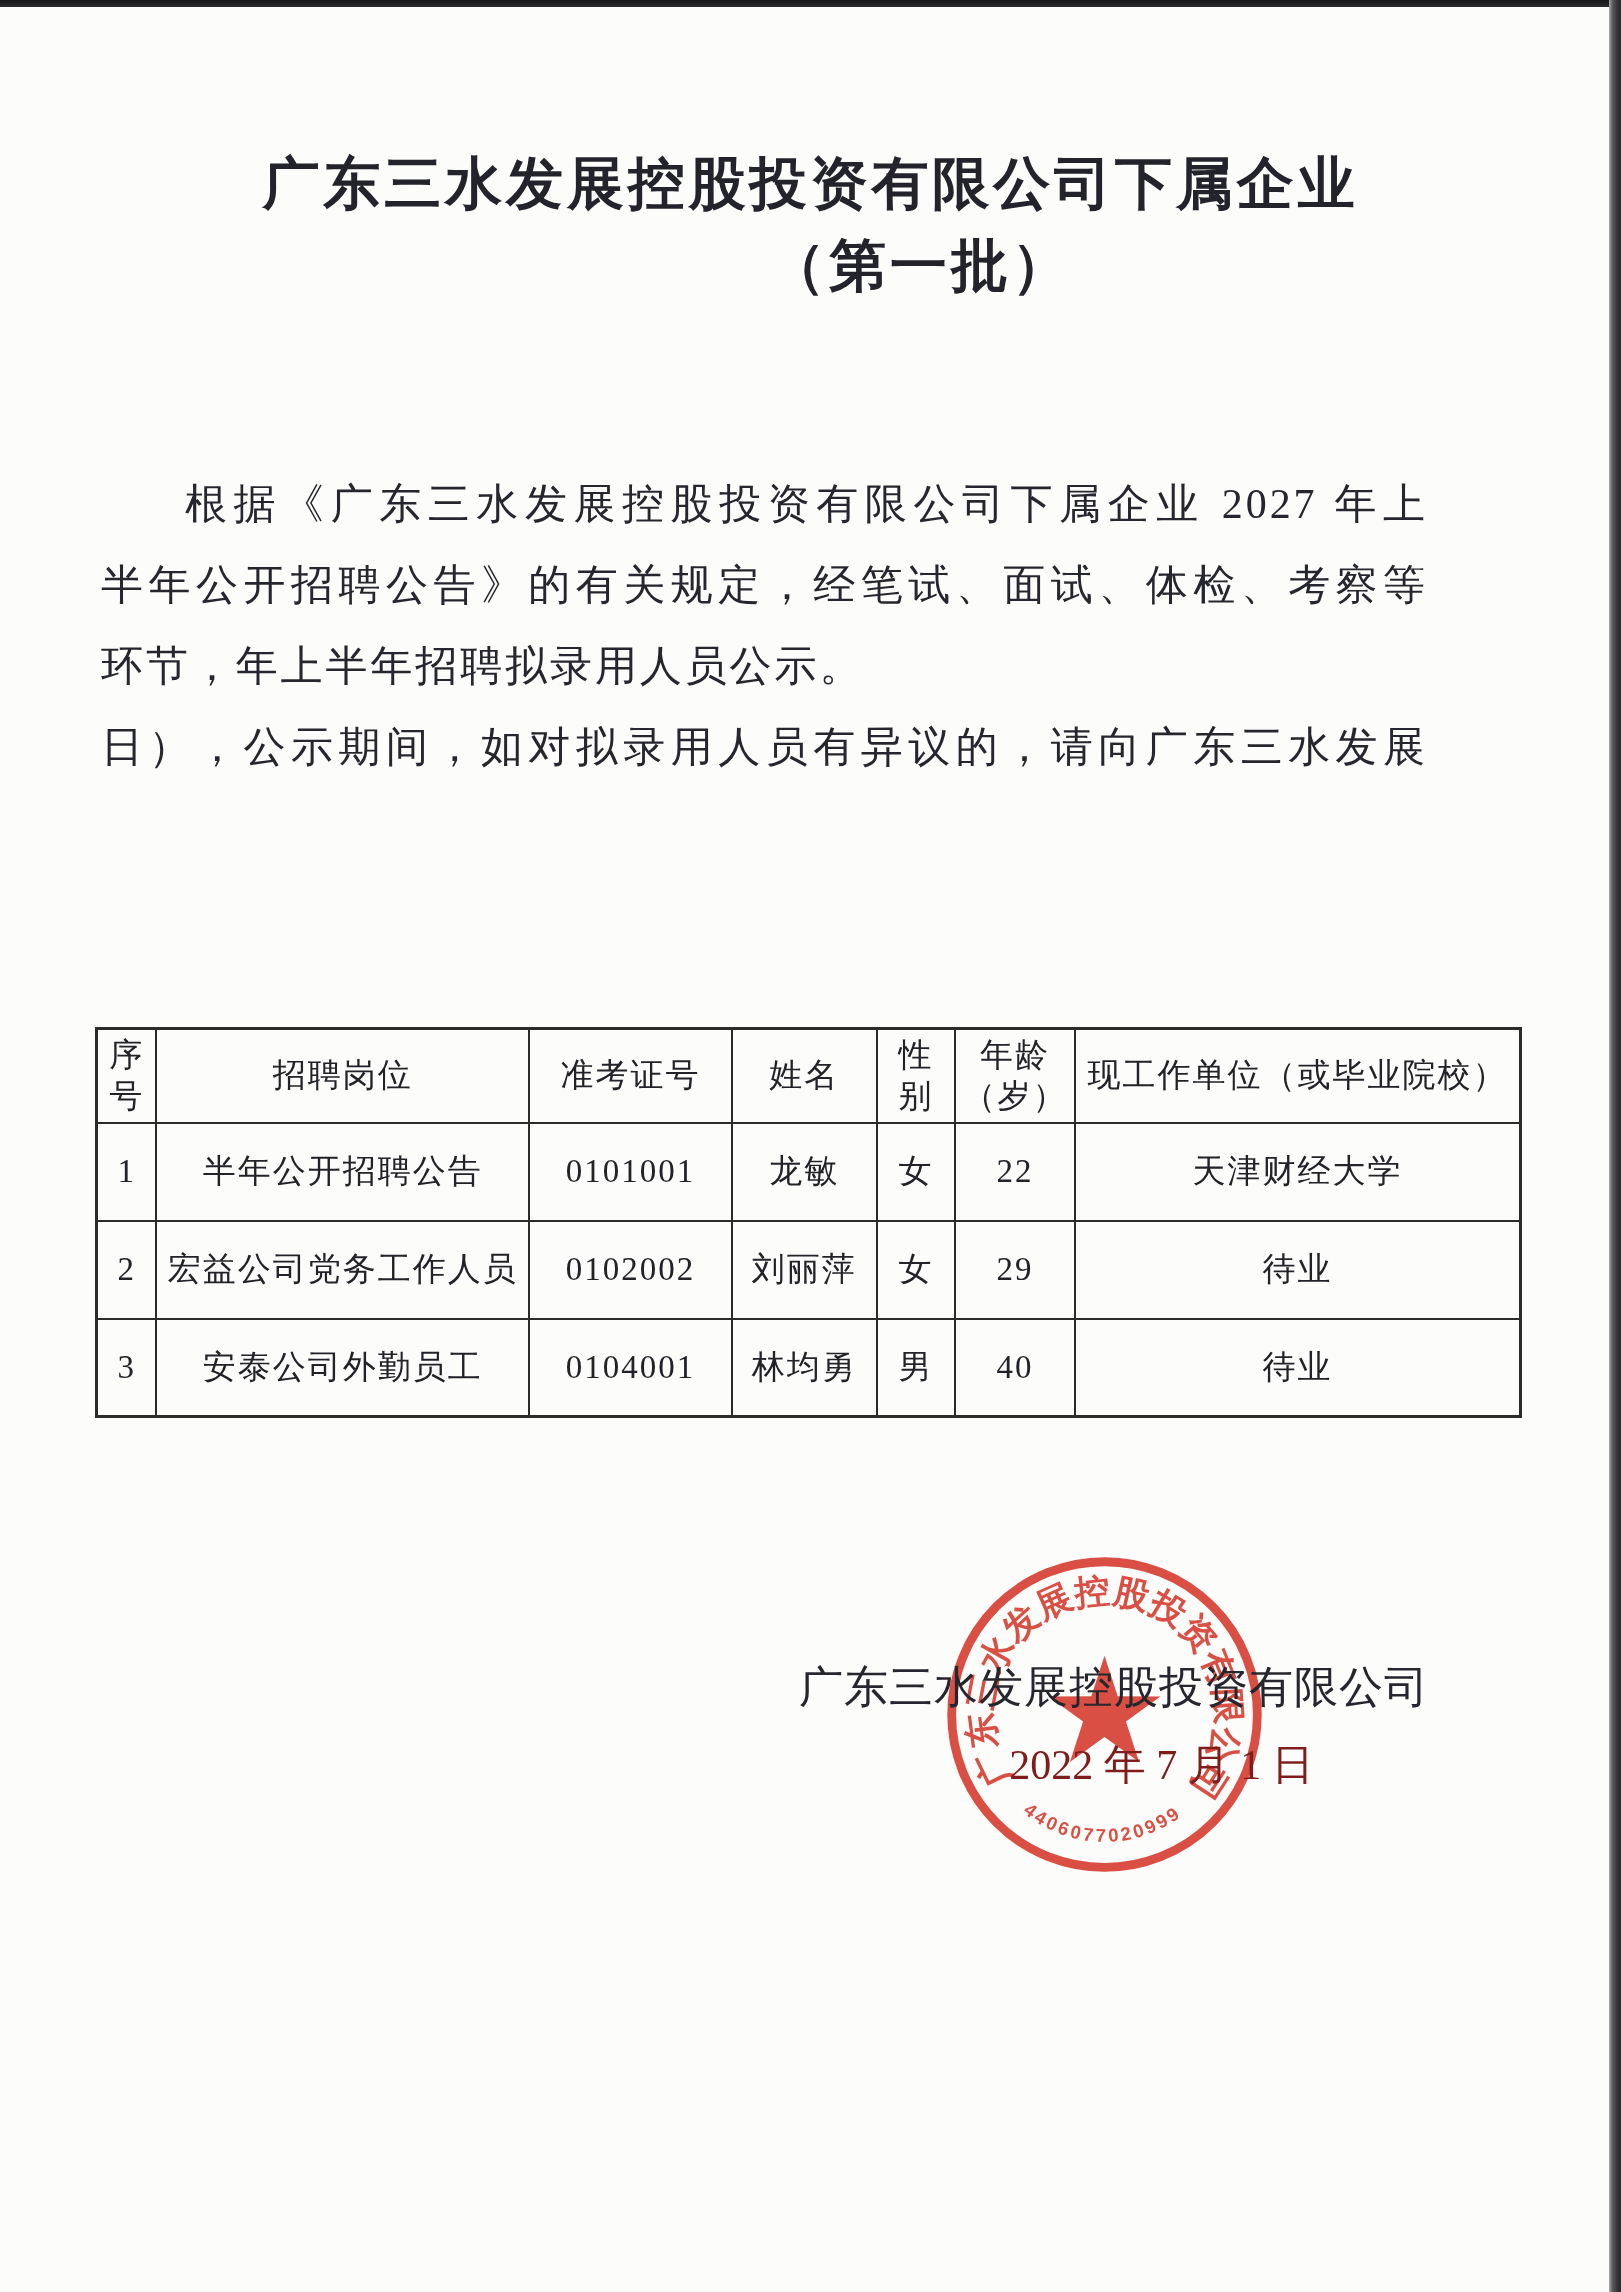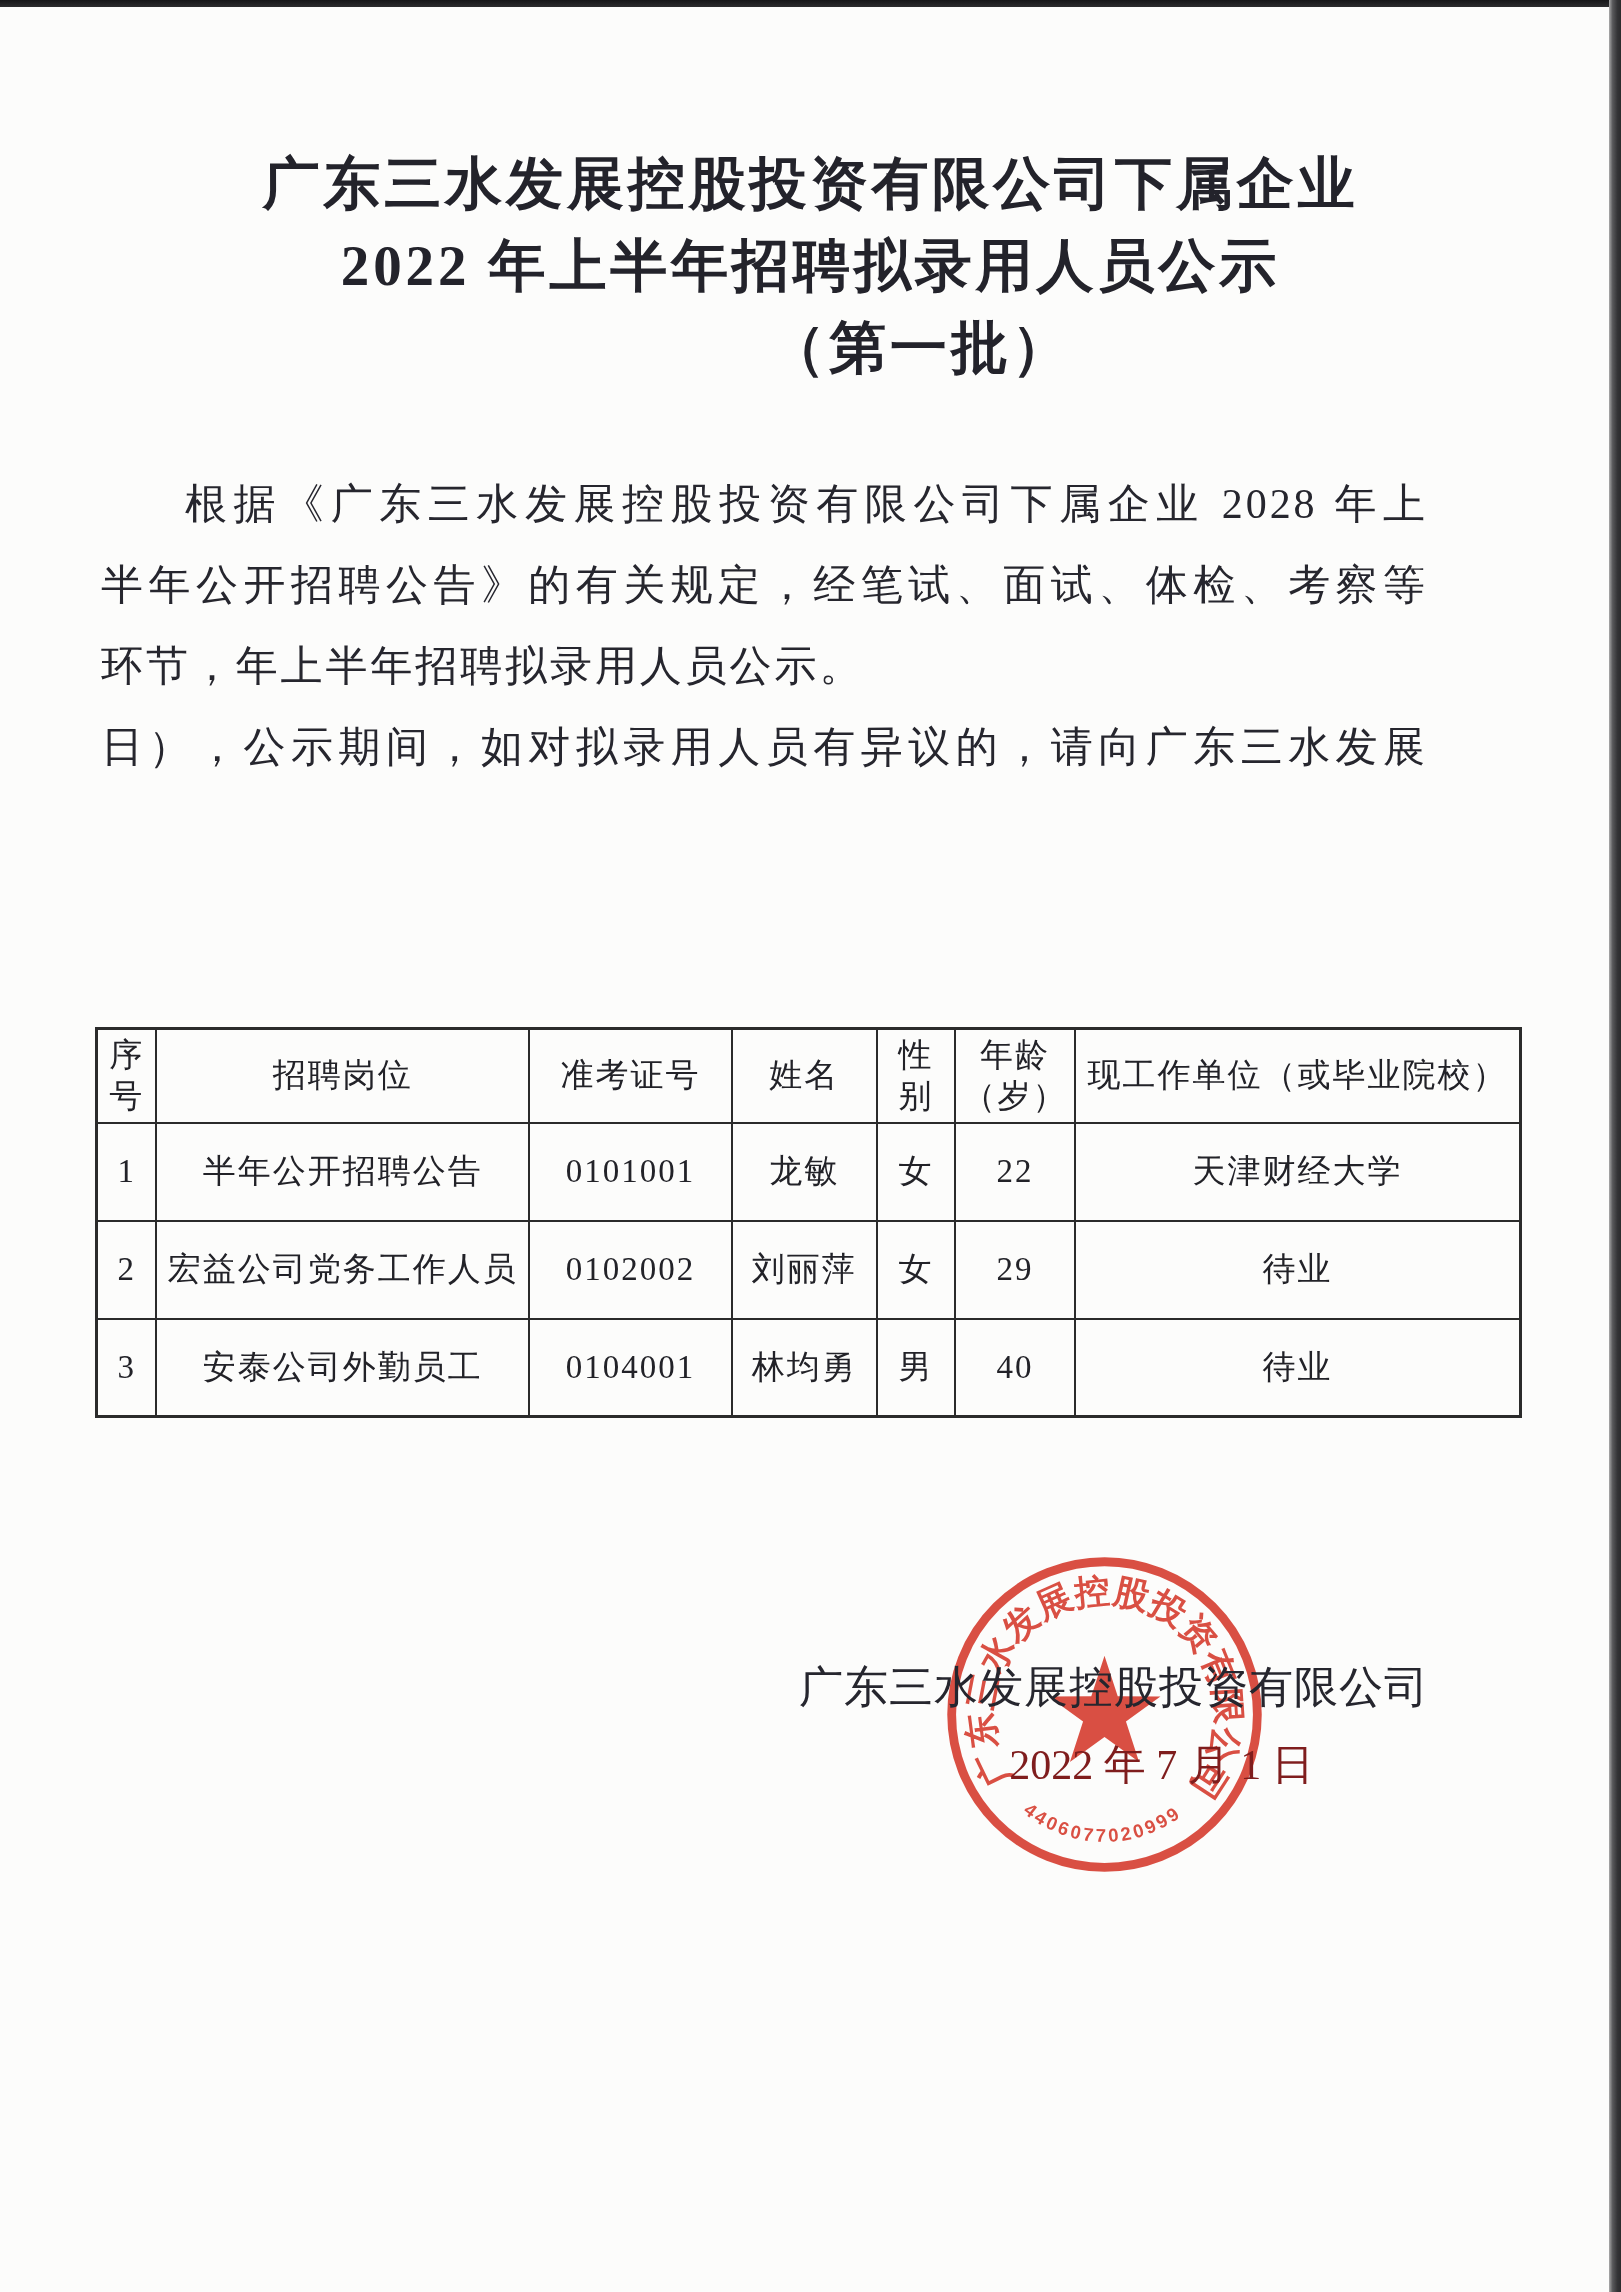--- a/index.html
+++ b/index.html
@@ -47,26 +47,25 @@
 </head>
 <body>
 
 <div class="page">
 
   <div class="scan-top"></div>
   <div class="scan-right"></div>
 
   <div class="title">
     <div class="t-line">广东三水发展控股投资有限公司下属企业</div>
-    <div class="t-line">2022 年上半年招聘拟录用人员公示</div>
     <div class="t-line t-line-3">（第一批）</div>
   </div>
 
   <div class="body-text">
-    <div class="b-line indent just">根据《广东三水发展控股投资有限公司下属企业 2028 年上</div>
+    <div class="b-line indent just">根据《广东三水发展控股投资有限公司下属企业 2027 年上</div>
     <div class="b-line just">半年公开招聘公告》的有关规定，经笔试、面试、体检、考察等</div>
     <div class="b-line">环节，年上半年招聘拟录用人员公示。</div>
     <div class="b-line just">日），公示期间，如对拟录用人员有异议的，请向广东三水发展</div>
   </div>
 
   <table class="roster">
     <colgroup>
       <col style="width:4.2%">
         <col style="width:26.2%">
         <col style="width:14.2%">

